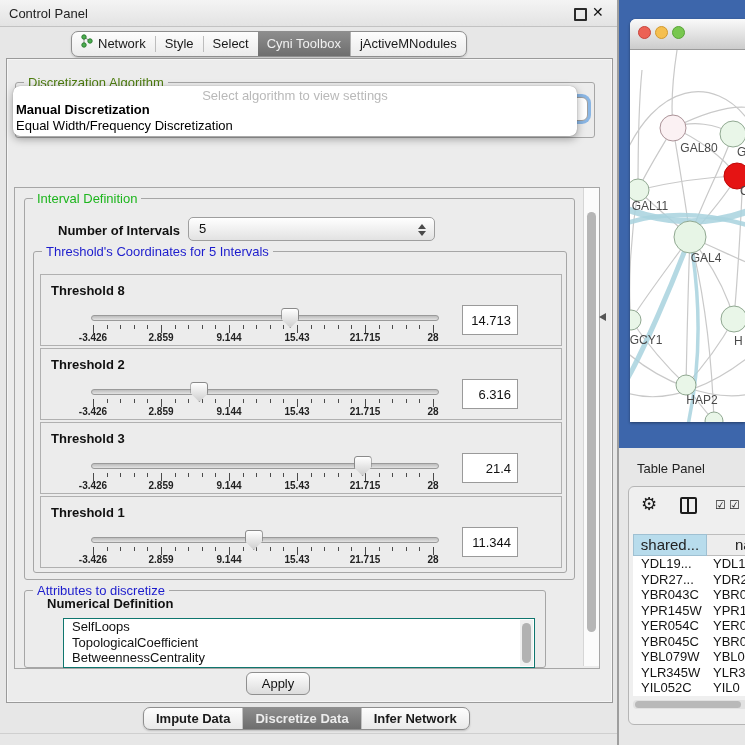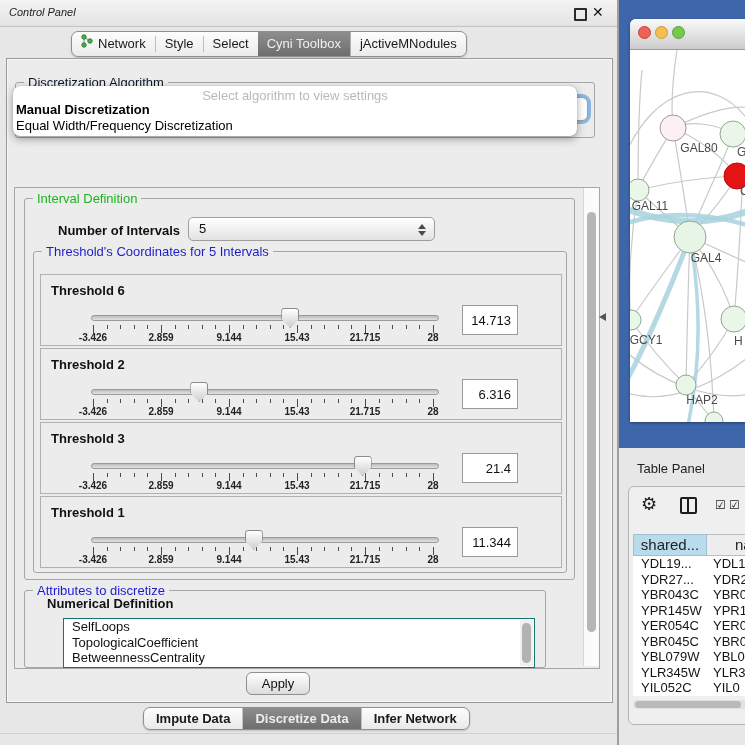--- a/index.html
+++ b/index.html
@@ -2,34 +2,34 @@
 <html><head>
 <meta charset="utf-8">
 <style>
   html,body{margin:0;padding:0;}
   body{width:745px;height:745px;position:relative;overflow:hidden;background:#e7e7e7;
        font-family:"Liberation Sans","DejaVu Sans",sans-serif;color:#1a1a1a;}
   .abs{position:absolute;}
   
   .titlebar{left:0;top:0;width:618px;height:26px;background:linear-gradient(#f4f4f4,#e3e3e3);
             border-bottom:1px solid #c2c2c2;}
-  .titlebar .title{position:absolute;left:9px;top:6px;font-size:11px;color:#222;font-style:italic;}
+  .titlebar .title{position:absolute;left:9px;top:6px;font-size:13px;color:#222;}
   .float-icon{position:absolute;left:574px;top:8px;width:9px;height:9px;border:2px solid #2a2a2a;border-radius:1px;}
   .close-icon{position:absolute;left:592px;top:4px;font-size:14px;font-weight:bold;color:#111;}
   .tabstrip{display:flex;align-items:stretch;height:24px;border:1px solid #8e8e8e;border-radius:7px;
             overflow:hidden;background:linear-gradient(#fdfdfd,#ebebeb);box-shadow:0 1px 2px rgba(0,0,0,.18);}
   .tab{line-height:24px;padding:0 9px;font-size:13px;color:#1a1a1a;white-space:nowrap;display:flex;align-items:center;gap:4px;}
   .tab.sel{background:linear-gradient(#8d8d8d,#6e6e6e);color:#f0f0f0;}
   .tabsep{width:1px;background:#bdbdbd;margin:4px 0;}
   .outer-panel{left:6px;top:58px;width:605px;height:643px;border:1px solid #9a9a9a;background:#ececec;
                box-shadow:inset 0 0 0 1px #f6f6f6;}
   
   .group{position:absolute;border:1px solid #a6a6a6;border-radius:3px;}
   .gtitle{position:absolute;top:-8px;left:8px;background:#ececec;padding:0 4px;font-size:13px;white-space:nowrap;}
-  .blue{color:#1c1ccd;} .green{color:#1db51d;} .gray{color:#0f172a;} .dark{color:#222;}
+  .blue{color:#1c1ccd;} .green{color:#1db51d;} .gray{color:#4d7c0f;} .dark{color:#222;}
   
   .combo{position:absolute;border:1px solid #9e9e9e;border-radius:5px;background:linear-gradient(#ffffff,#e2e2e2);
          font-size:13px;color:#111;}
   .combo .val{position:absolute;left:10px;top:3px;white-space:nowrap;}
   .steppers{position:absolute;right:8px;top:4px;}
   .steppers div{width:0;height:0;border-left:4px solid transparent;border-right:4px solid transparent;margin:2px 0;}
   .up{border-bottom:5px solid #4a4a4a;} .down{border-top:5px solid #4a4a4a;}
   
   .popup{left:13px;top:86px;width:564px;height:50px;background:#fff;border-radius:7px;z-index:50;
          box-shadow:0 3px 9px rgba(0,0,0,.35),0 0 1px rgba(0,0,0,.4);}
@@ -149,21 +149,21 @@
         <span class="steppers">
             <div class="up"></div>
             <div class="down"></div>
           </span>
       </div>
 
       <div class="group" style="left:8px;top:52px;width:532px;height:320px;">
         <span class="gtitle blue">Threshold's Coordinates for 5 Intervals</span>
         <div id="thresholds">
             <div class="th-panel" style="top: 22px;">
-              <div class="th-label">Threshold 6</div>
+              <div class="th-label">Threshold 8</div>
               <div class="track"></div>
               <div class="tick" style="left: 52px; top: 50px; height: 8px;"></div>
               <div class="tick" style="left: 65.6px; top: 50px; height: 4px;"></div>
               <div class="tick" style="left: 79.2px; top: 50px; height: 4px;"></div>
               <div class="tick" style="left: 92.8px; top: 50px; height: 4px;"></div>
               <div class="tick" style="left: 106.4px; top: 50px; height: 4px;"></div>
               <div class="tick" style="left: 120px; top: 50px; height: 8px;"></div>
               <div class="tick" style="left: 133.6px; top: 50px; height: 4px;"></div>
               <div class="tick" style="left: 147.2px; top: 50px; height: 4px;"></div>
               <div class="tick" style="left: 160.8px; top: 50px; height: 4px;"></div>

